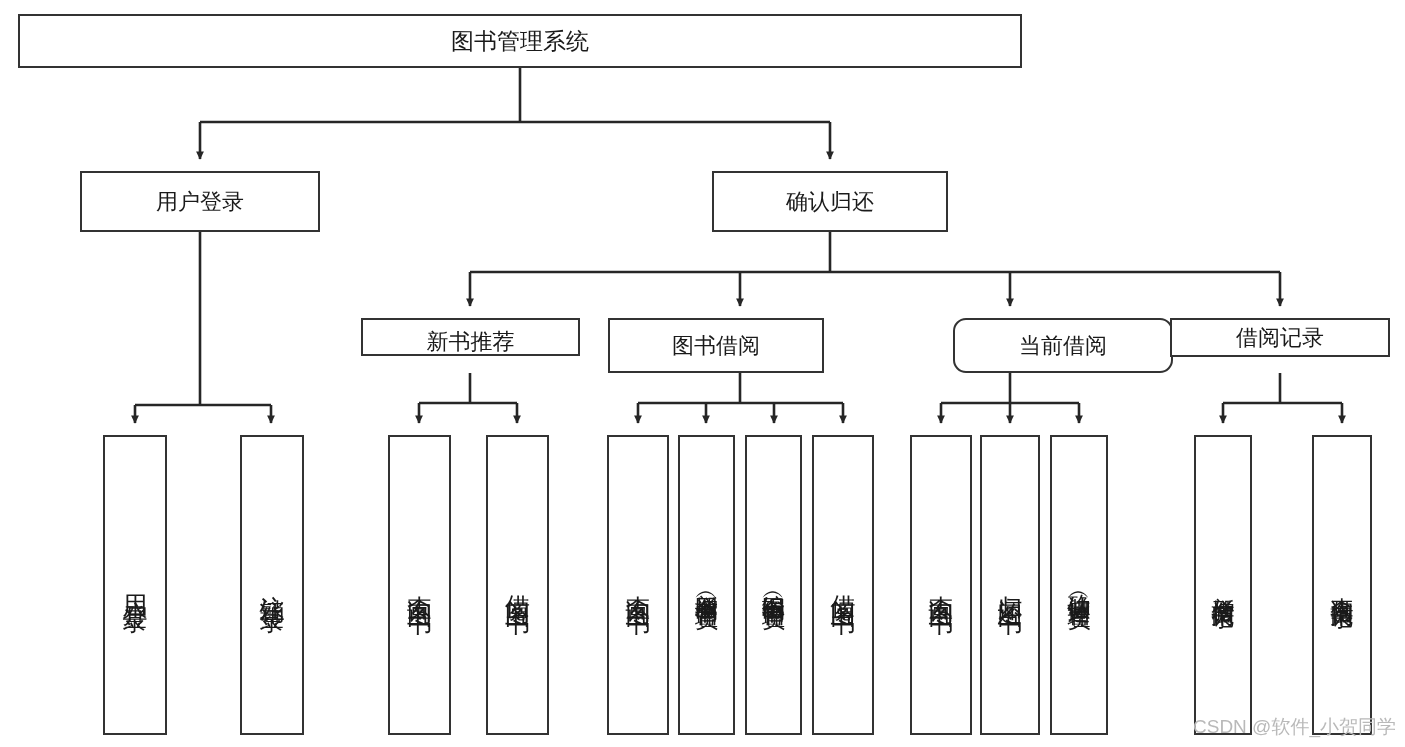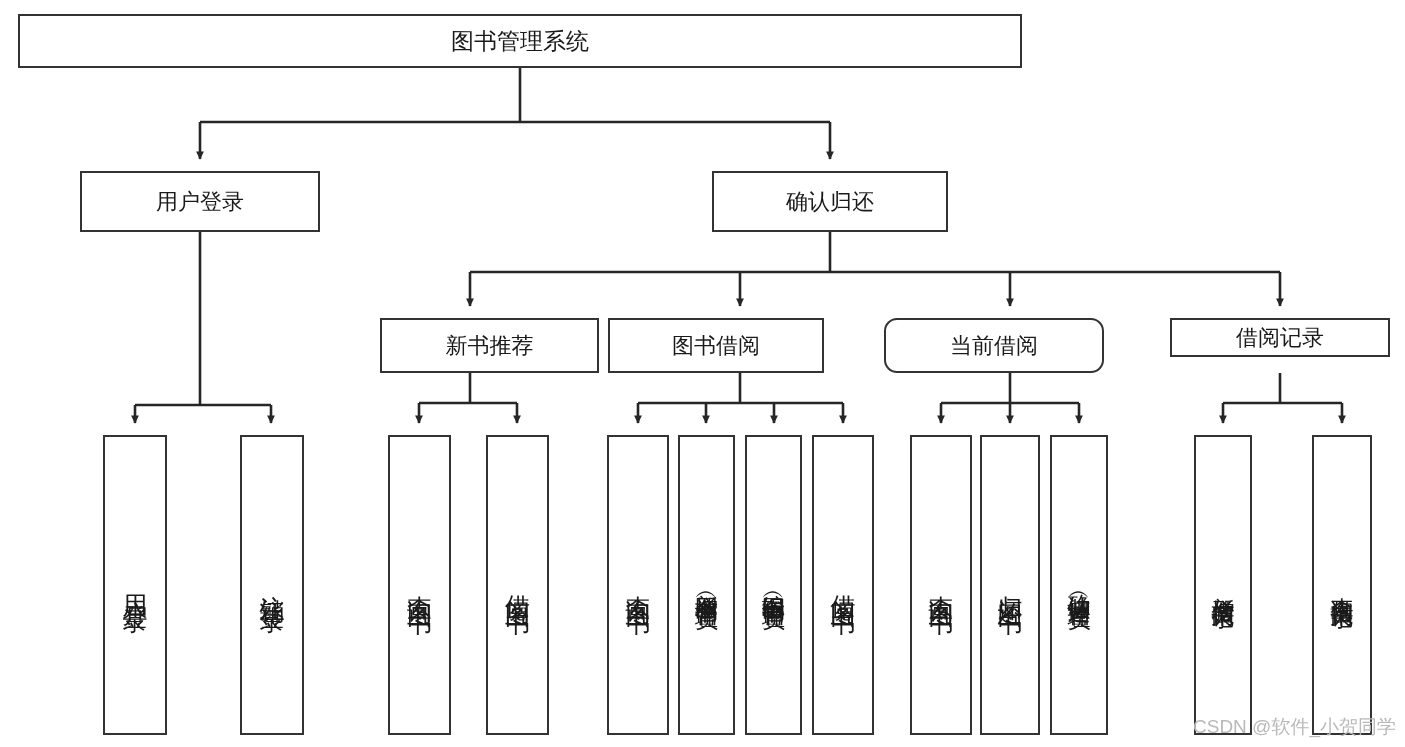--- a/index.html
+++ b/index.html
@@ -135,29 +135,29 @@
   </div>
 
   <div class="node h-node" id="node-user-login" style="left:80px; top:171px; width:240px; height:61px;">
     <span class="node-label">用户登录</span>
   </div>
 
   <div class="node h-node" id="node-book-manage" style="left:712px; top:171px; width:236px; height:61px;">
     <span class="node-label">确认归还</span>
   </div>
 
-  <div class="node h-node" style="left:380px; top:318px; width:219px; height:55px;">
+  <div class="node h-node" style="left:361px; top:318px; width:219px; height:38px;align-items:flex-end;">
     <span class="node-label">新书推荐</span>
   </div>
 
   <div class="node h-node" style="left:608px; top:318px; width:216px; height:55px;">
     <span class="node-label">图书借阅</span>
   </div>
 
-  <div class="node h-node" style="left:884px; top:318px; width:220px; height:55px;border-radius:13px;">
+  <div class="node h-node" style="left:953px; top:318px; width:220px; height:55px;border-radius:13px;">
     <span class="node-label">当前借阅</span>
   </div>
 
   <div class="node h-node" style="left:1170px; top:318px; width:220px; height:39px;">
     <span class="node-label">借阅记录</span>
   </div>
 
   <div class="node v-node" style="left:103px; top:435px; width:64px; height:300px;">
     <span class="node-label">用户登录</span>
   </div>

